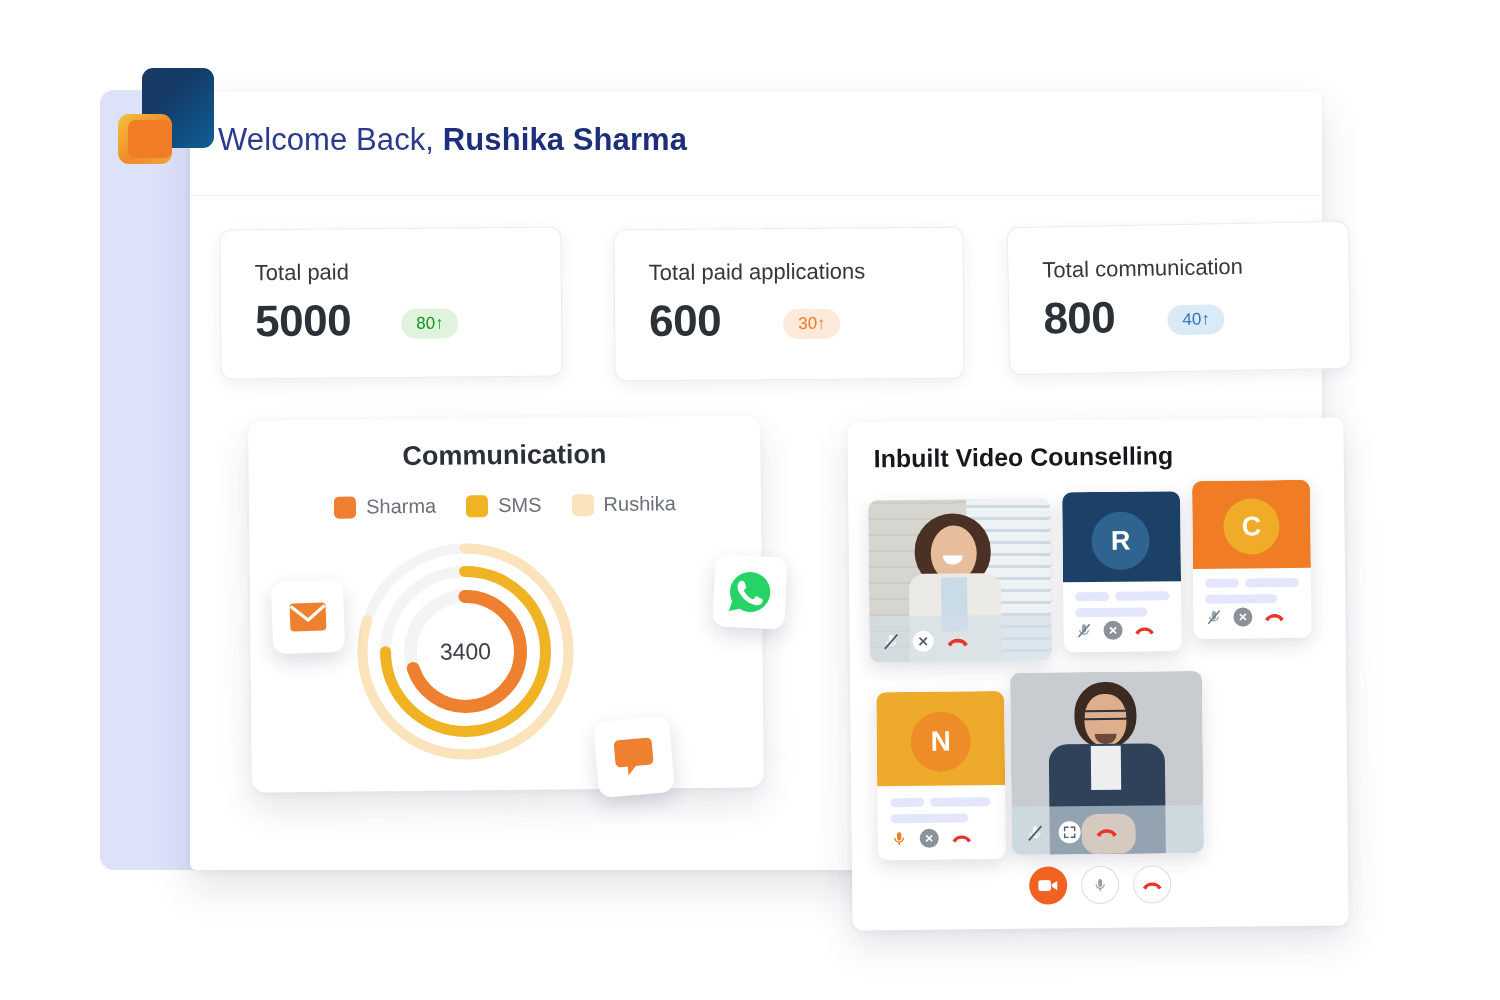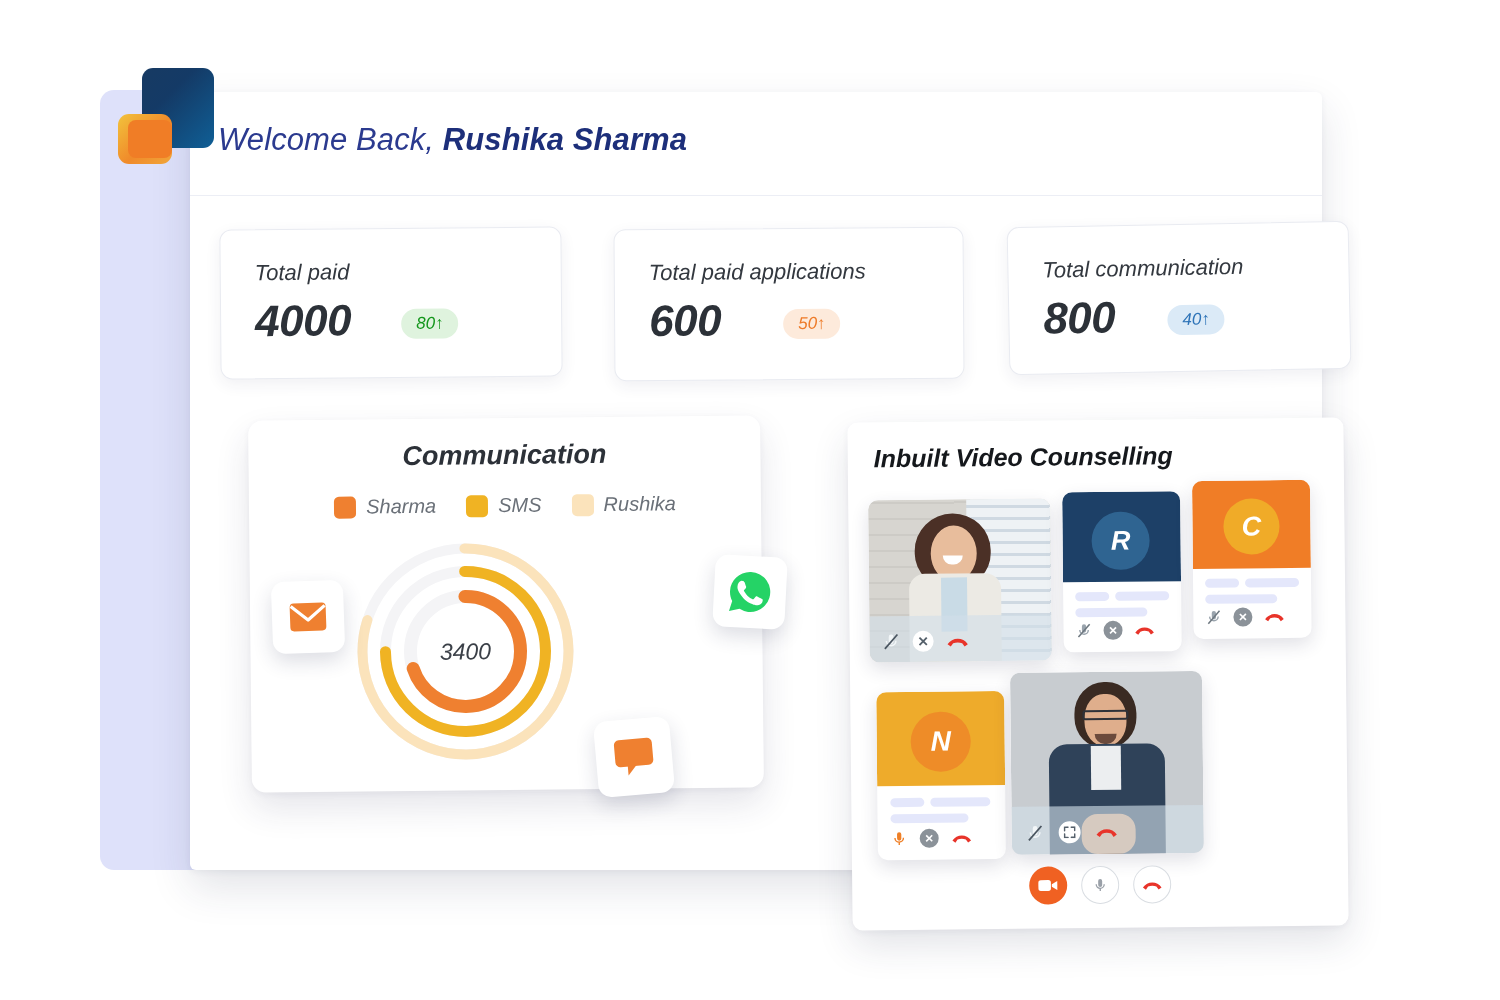--- a/index.html
+++ b/index.html
@@ -2,21 +2,21 @@
 <html><head>
 <meta charset="utf-8">
 <style>
   html,body{margin:0;padding:0;}
   body{
     width:1500px;height:1000px;overflow:hidden;
     background:#ffffff;
     font-family:"Liberation Sans", sans-serif;
     -webkit-font-smoothing:antialiased;
   }
-  .stage{position:relative;width:1500px;height:725px;font-style:italic;}
+  .stage{position:relative;width:1500px;height:725px;}
 
   
   .sidebar-slab{
     position:absolute;left:100px;top:90px;width:98px;height:780px;
     background:#dee1fa;border-radius:14px 0 0 14px;
   }
 
   
   .dash-panel{
     position:absolute;left:190px;top:92px;width:1132px;height:778px;
@@ -143,28 +143,28 @@
   </div>
 
   <div class="logo">
     <div class="navy"></div>
     <div class="orange"></div>
     <div class="orange-top"></div>
   </div>
 
   <div class="stat-card" id="card-leads">
     <div class="stat-title">Total paid</div>
-    <div class="stat-value">4000</div>
+    <div class="stat-value">5000</div>
     <div class="stat-badge" style="background: rgb(223, 243, 222); color: rgb(19, 150, 27);">80↑</div>
   </div>
 
   <div class="stat-card" id="card-paid">
     <div class="stat-title">Total paid applications</div>
     <div class="stat-value">600</div>
-    <div class="stat-badge" style="background: rgb(253, 234, 219); color: rgb(238, 123, 40);">50↑</div>
+    <div class="stat-badge" style="background: rgb(253, 234, 219); color: rgb(238, 123, 40);">30↑</div>
   </div>
 
   <div class="stat-card" id="card-comm">
     <div class="stat-title">Total communication</div>
     <div class="stat-value">800</div>
     <div class="stat-badge" style="background: rgb(219, 234, 247); color: rgb(46, 116, 184);">40↑</div>
   </div>
 
   <div class="chart-card">
     <div class="chart-title">Communication</div>

